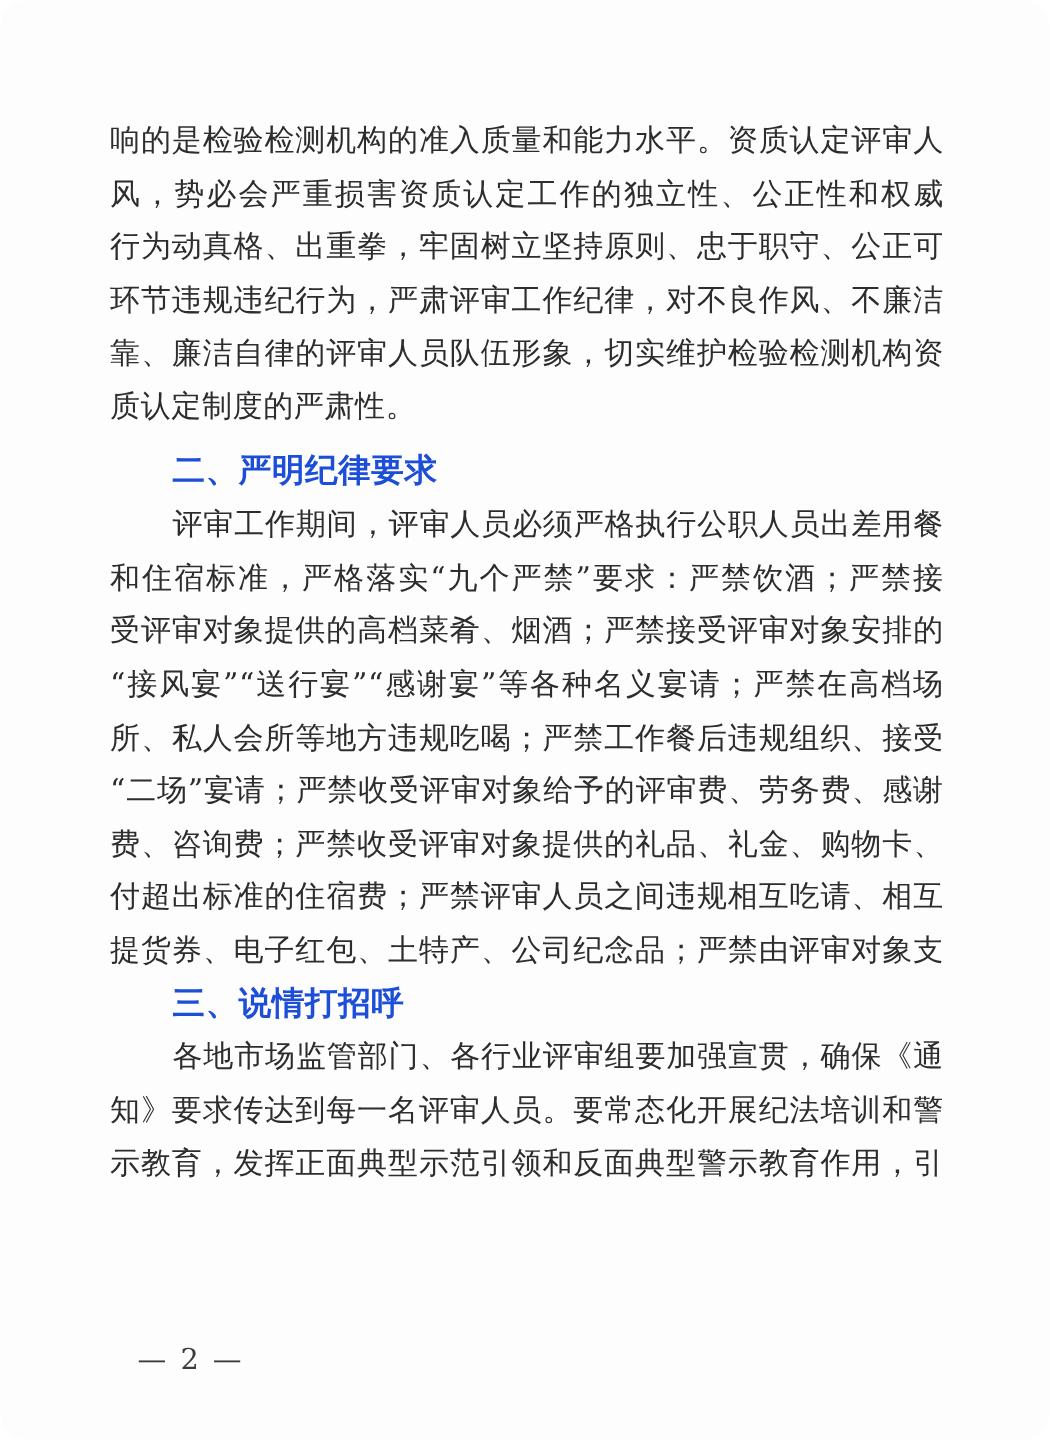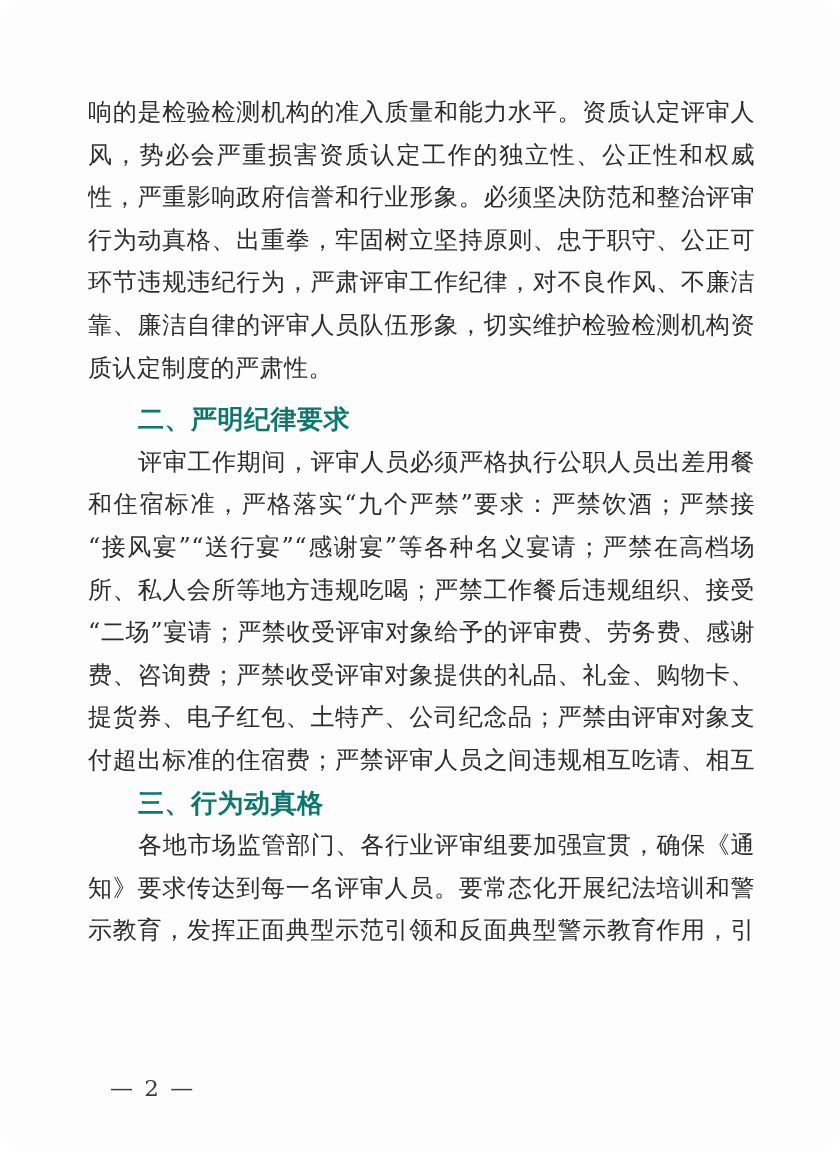--- a/index.html
+++ b/index.html
@@ -37,21 +37,21 @@
     text-align: center;
     text-align-last: left;
   }
   .line.indent {
     padding-left: 50px;
   }
   .line.heading {
     font-family: "DejaVu Sans", "Liberation Sans", sans-serif;
     font-weight: bold;
     font-size: 26px;
-    color: #0f766e;
+    color: #1d4ed8;
     text-align: left;
     text-align-last: left;
     padding-left: 50px;
   }
   .line.gap-top {
     margin-top: 9px;
   }
   .page-number {
     position: absolute;
     left: 110px;
@@ -64,38 +64,38 @@
   }
 </style>
 </head>
 <body>
 
 <div class="page">
   <div class="textcol">
 
     <div class="line">响的是检验检测机构的准入质量和能力水平。资质认定评审人</div>
     <div class="line">风，势必会严重损害资质认定工作的独立性、公正性和权威</div>
-    <div class="line">性，严重影响政府信誉和行业形象。必须坚决防范和整治评审</div>
     <div class="line">行为动真格、出重拳，牢固树立坚持原则、忠于职守、公正可</div>
     <div class="line">环节违规违纪行为，严肃评审工作纪律，对不良作风、不廉洁</div>
     <div class="line">靠、廉洁自律的评审人员队伍形象，切实维护检验检测机构资</div>
     <div class="line para-end">质认定制度的严肃性。</div>
 
     <div class="line heading gap-top">二、严明纪律要求</div>
 
     <div class="line indent">评审工作期间，评审人员必须严格执行公职人员出差用餐</div>
     <div class="line">和住宿标准，严格落实“九个严禁”要求：严禁饮酒；严禁接</div>
+    <div class="line">受评审对象提供的高档菜肴、烟酒；严禁接受评审对象安排的</div>
     <div class="line">“接风宴”“送行宴”“感谢宴”等各种名义宴请；严禁在高档场</div>
     <div class="line">所、私人会所等地方违规吃喝；严禁工作餐后违规组织、接受</div>
     <div class="line">“二场”宴请；严禁收受评审对象给予的评审费、劳务费、感谢</div>
     <div class="line">费、咨询费；严禁收受评审对象提供的礼品、礼金、购物卡、</div>
+    <div class="line">付超出标准的住宿费；严禁评审人员之间违规相互吃请、相互</div>
     <div class="line">提货券、电子红包、土特产、公司纪念品；严禁由评审对象支</div>
-    <div class="line">付超出标准的住宿费；严禁评审人员之间违规相互吃请、相互</div>
 
-    <div class="line heading">三、行为动真格</div>
+    <div class="line heading">三、说情打招呼</div>
 
     <div class="line indent">各地市场监管部门、各行业评审组要加强宣贯，确保《通</div>
     <div class="line">知》要求传达到每一名评审人员。要常态化开展纪法培训和警</div>
     <div class="line">示教育，发挥正面典型示范引领和反面典型警示教育作用，引</div>
 
   </div>
 
   <div class="page-number">— 2 —</div>
 </div>
 

